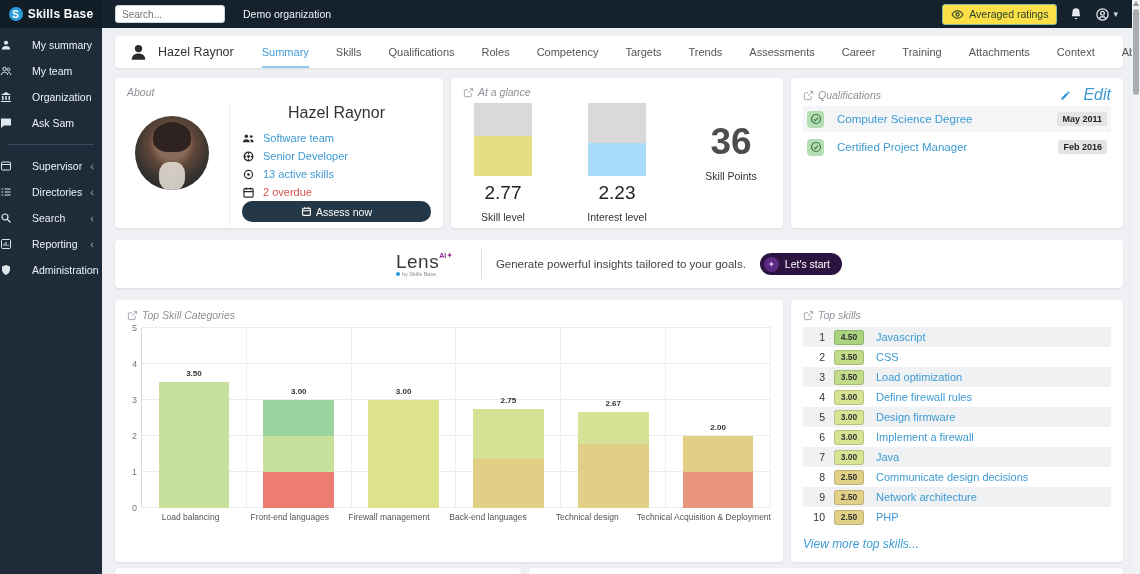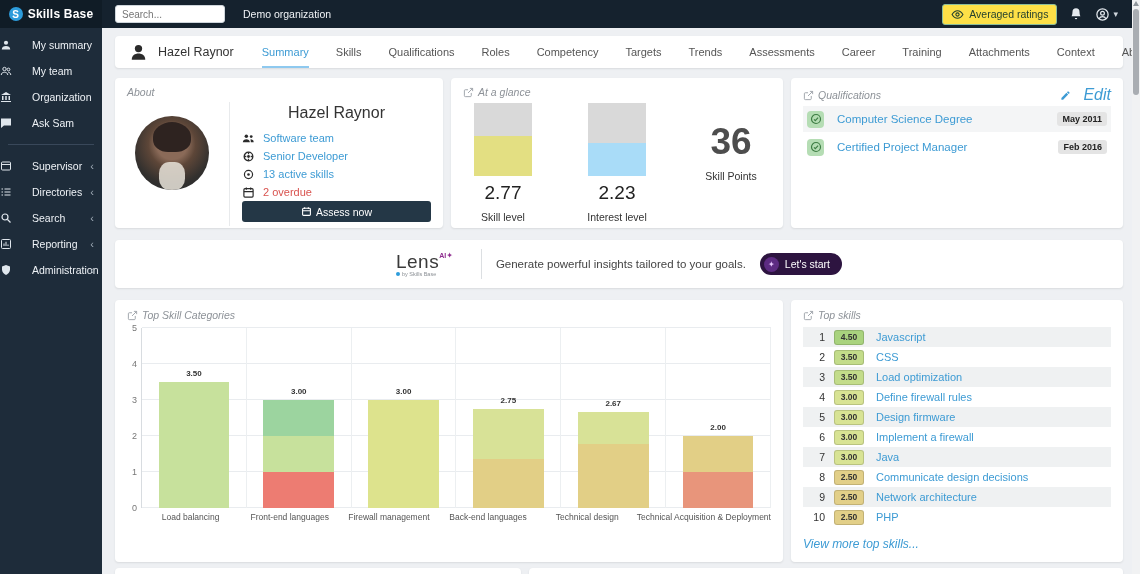--- a/index.html
+++ b/index.html
@@ -53,21 +53,21 @@
     background: radial-gradient(circle at 50% 38%, #8a6a58 0 26%, #5d4638 40%, #32302e 68%, #23282c 100%);
     position:relative; overflow:hidden; }
   .avatar:before { content:""; position:absolute; left:18px; top:6px; width:38px; height:30px; border-radius:50% 50% 40% 40%; background:#2e2320; }
   .avatar:after { content:""; position:absolute; left:24px; top:46px; width:26px; height:28px; border-radius:40%; background:#e9e4da; opacity:.85; }
   .about-right { flex:1; border-left:1px solid #e8eaec; padding:2px 0 0 12px; display:flex; flex-direction:column; }
   .about-name { font-size:16px; color:#333; text-align:center; margin-bottom:7px; }
   .about-line { display:flex; align-items:center; gap:8px; font-size:11px; margin:2.5px 0; }
   .about-line .aicon { color:#2b2b2b; width:13px; }
   .link { color:#3d9bd4; text-decoration:none; cursor:pointer; }
   .danger { color:#d9534f; }
-  .assess-btn { margin-top:auto; margin-bottom:4px; background:#243746; color:#fff; border:none; border-radius:3px; height:21px; font-size:10.5px; display:flex; align-items:center; justify-content:center; gap:4px; cursor:pointer; }
+  .assess-btn { margin-top:auto; margin-bottom:4px; background:#243746; color:#fff; border:none; border-radius:10px; height:21px; font-size:10.5px; display:flex; align-items:center; justify-content:center; gap:4px; cursor:pointer; }
 
   .glance-card { flex:1; padding:8px 12px; }
   .glance-grid { display:flex; justify-content:space-between; padding:0 4px; margin-top:5px; }
   .metric { display:flex; flex-direction:column; align-items:center; width:24%; }
   .mbar { width:58px; height:73px; background:#d9d9d9; position:relative; }
   .mbar .fill { position:absolute; bottom:0; left:0; width:100%; }
   .donut { width:64px; height:64px; border-radius:50%; margin-top:5px; margin-bottom:4px; display:flex; align-items:center; justify-content:center; }
   .donut .hole { width:42px; height:42px; border-radius:50%; background:#fff; }
   .metric-value { font-size:19px; color:#222; margin-top:6px; }
   .metric-label { font-size:10.5px; color:#333; margin-top:7px; }

